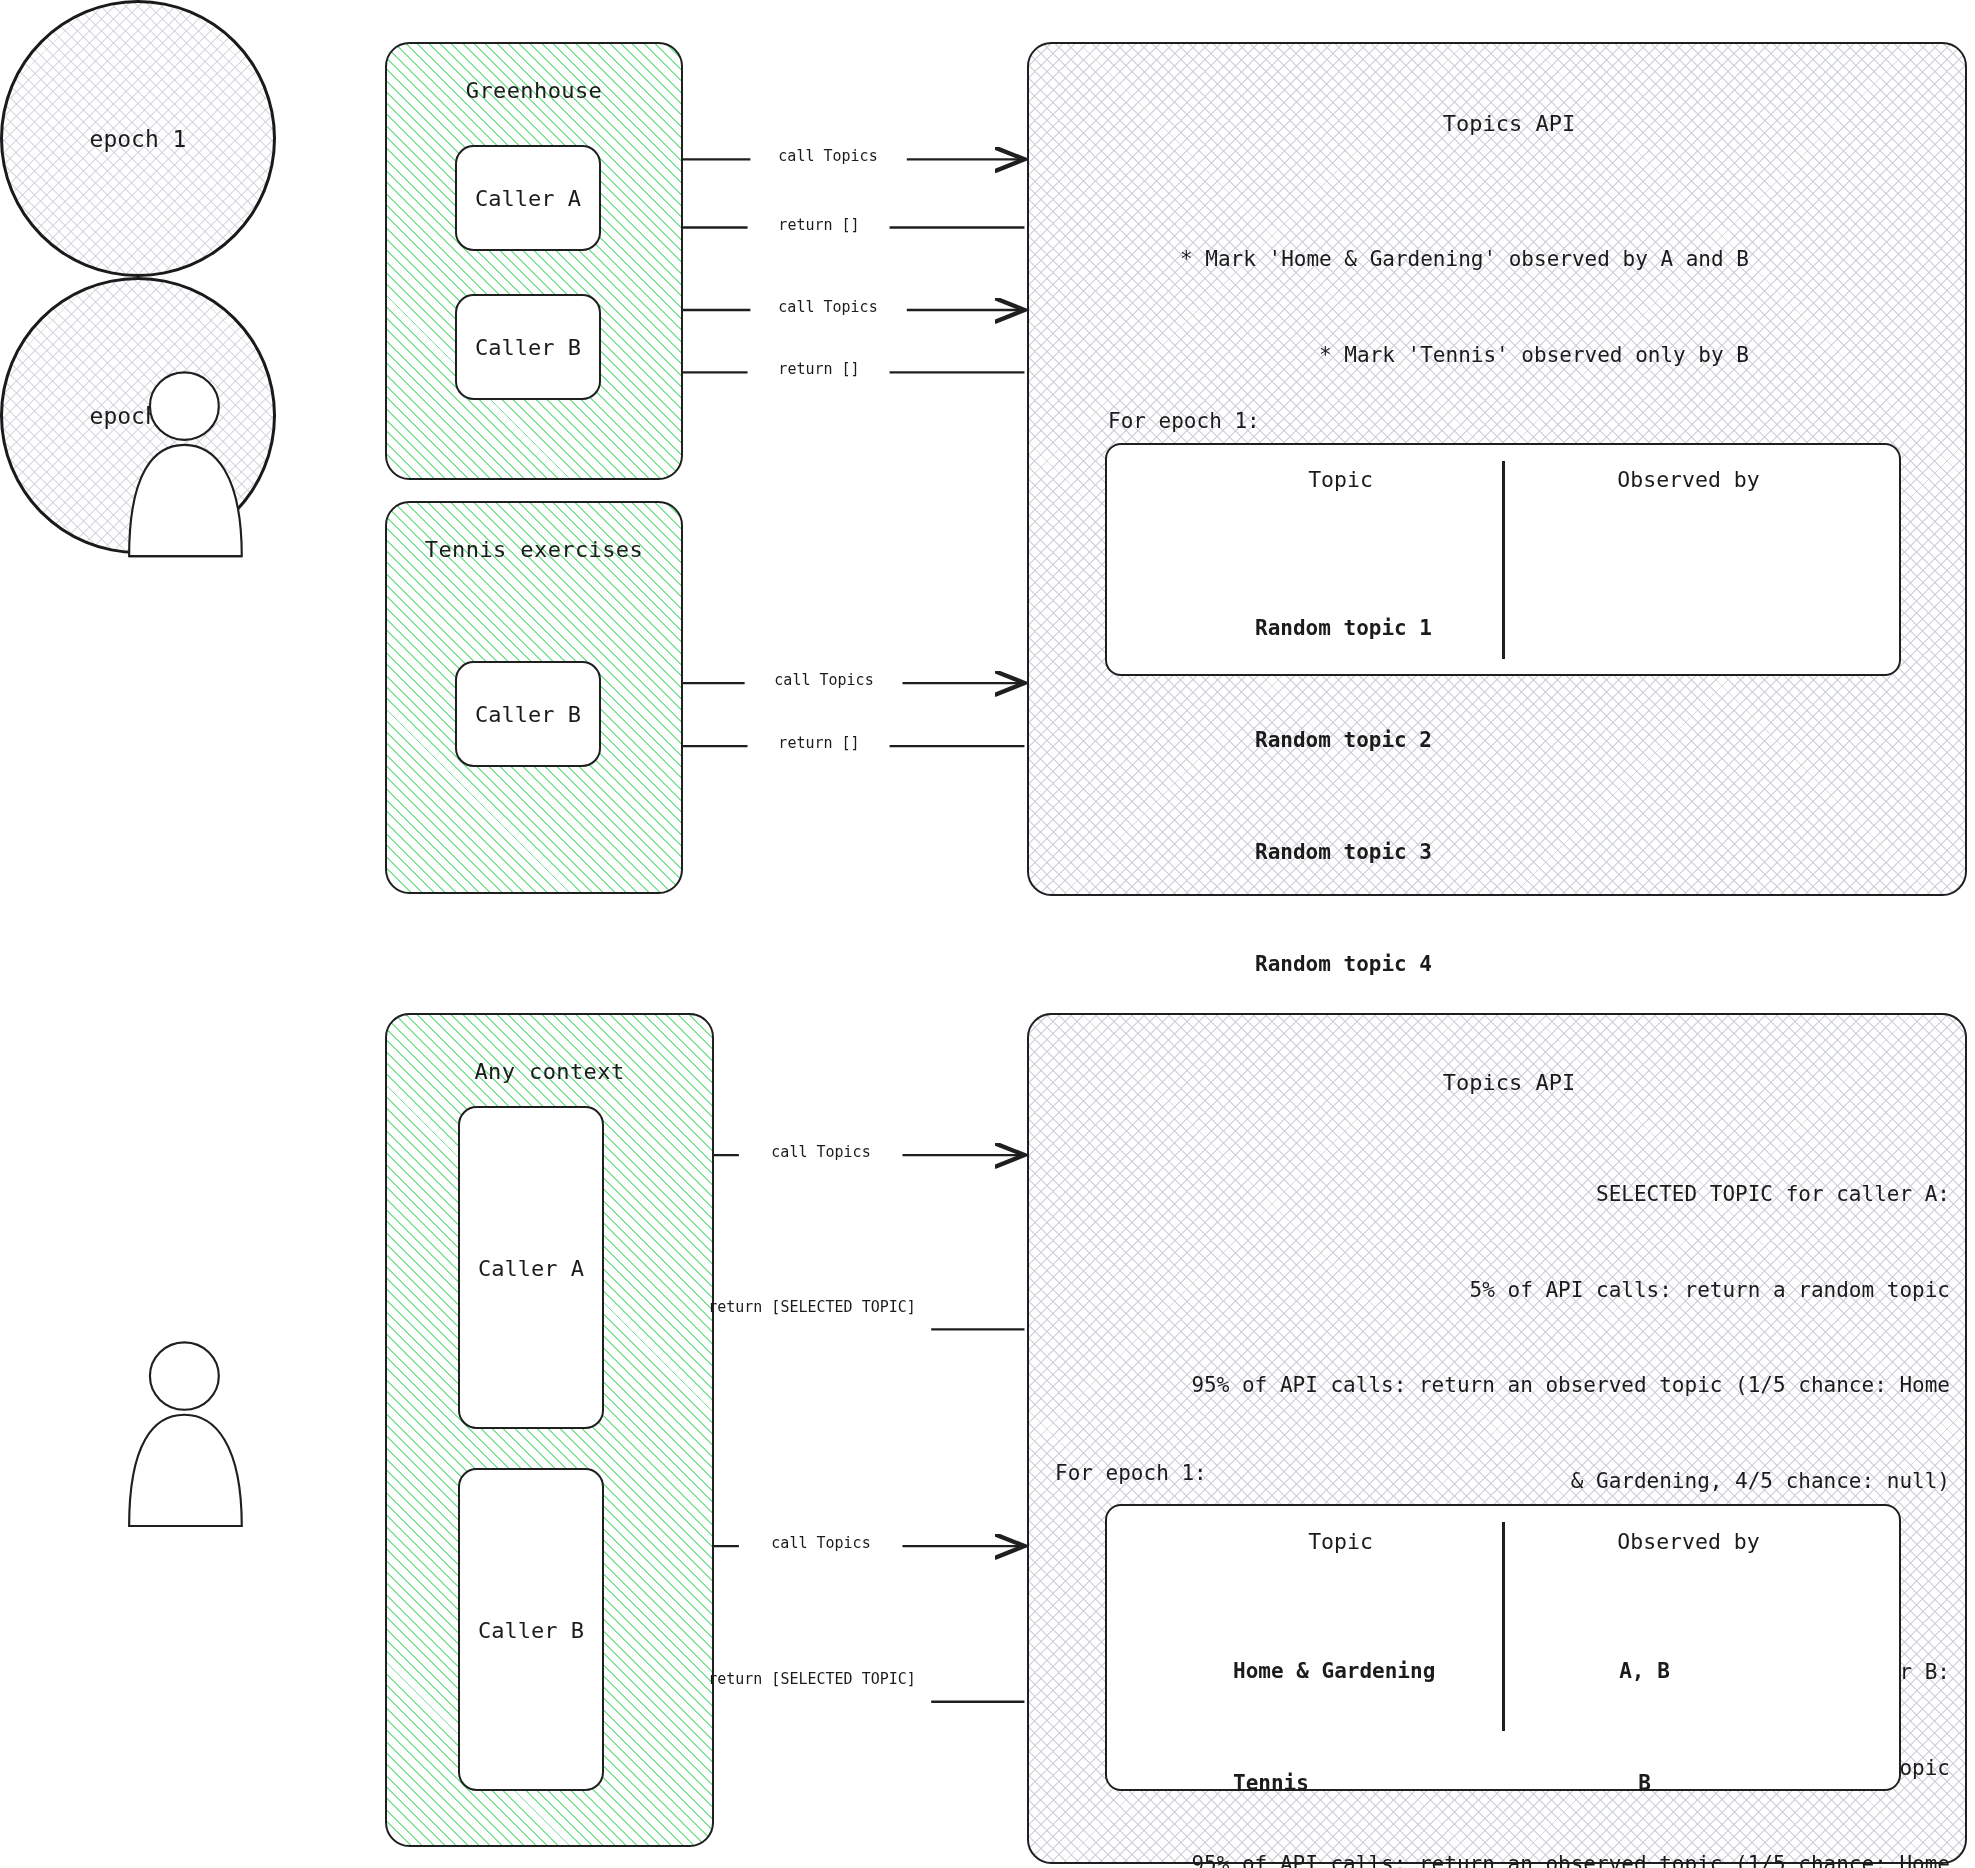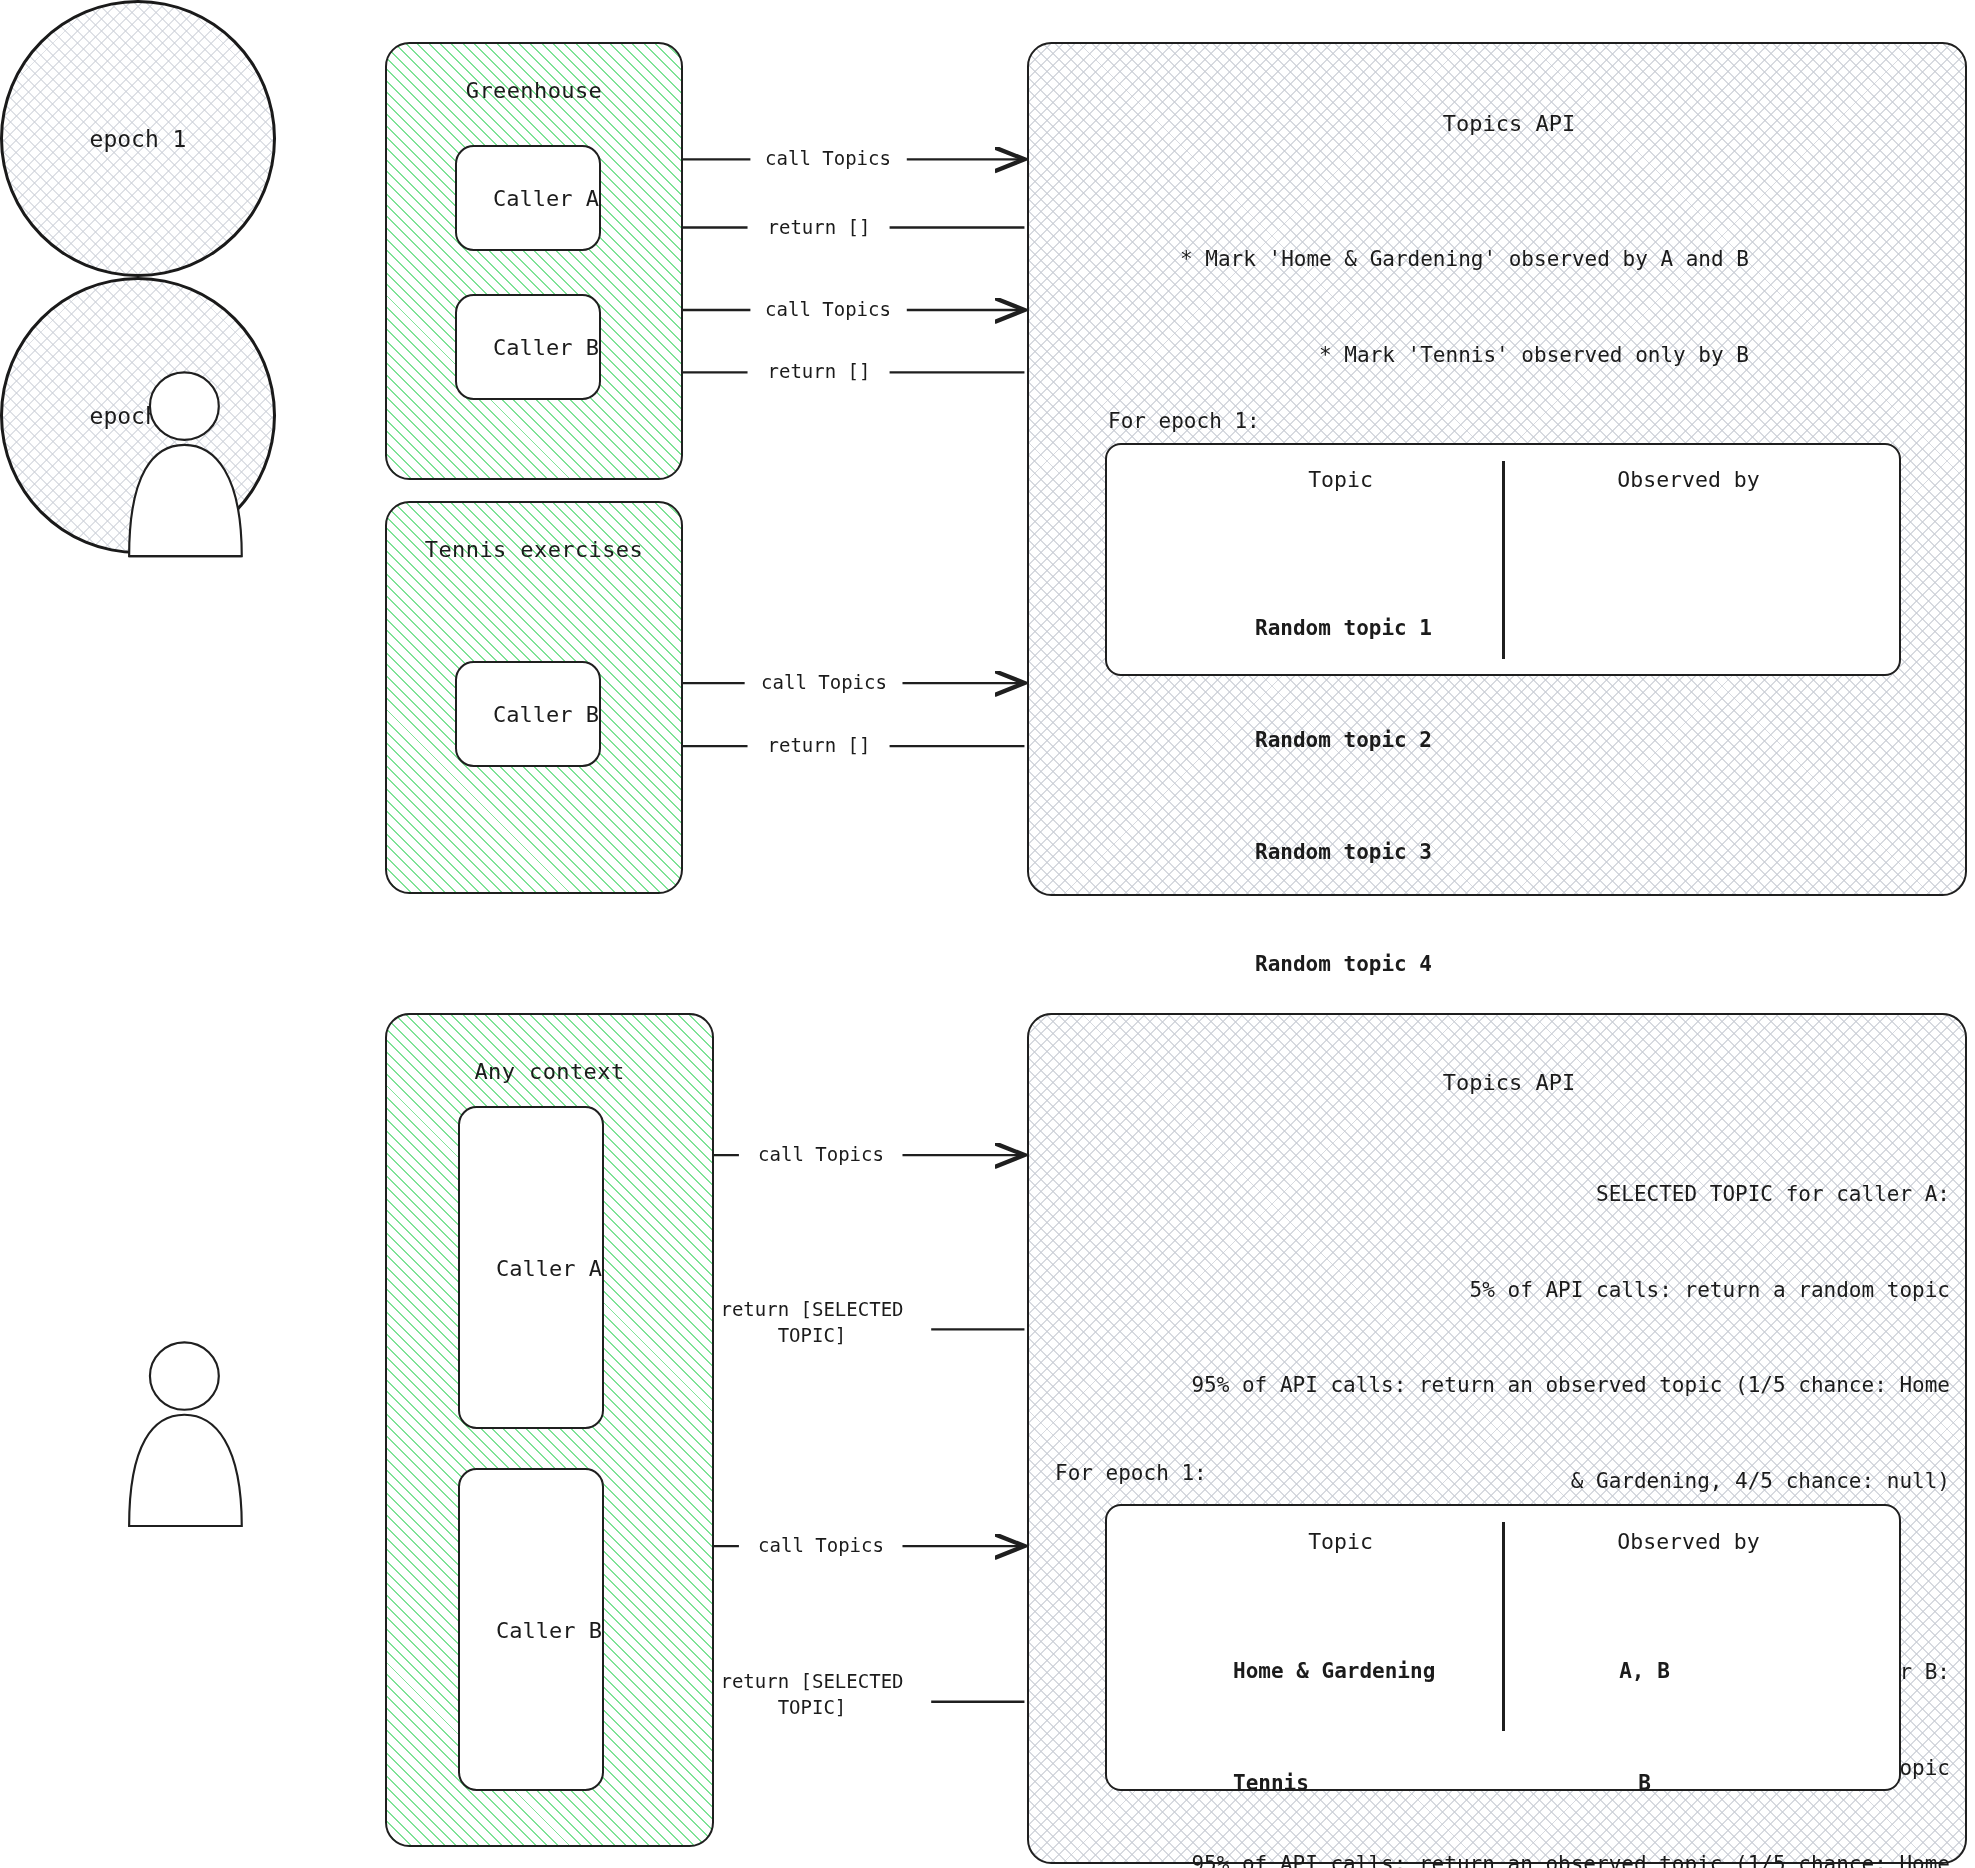--- a/index.html
+++ b/index.html
@@ -87,45 +87,45 @@
     left:0;
   }
 
   .t-title{font-size:22px;letter-spacing:0.4px;}
   .t-node{font-size:22px;}
   .t-epoch{font-size:23px;}
   .t-body{font-size:21px;line-height:1.52;text-align:right;}
 
   .node-label{
     position:absolute;
-    left:4px;right:0;
+    left:18px;right:0;
     top:50%;
     transform:translateY(-50%);
-    text-align:right;
+    text-align:left;
   }
 
   .api-title{
     position:absolute;left:0;right:0;
     text-align:center;
     font-size:22px;
     margin-left:24px;
   }
 
   .bullets{
     position:absolute;
     white-space:pre;
   }
 
   .edge-label{
     position:absolute;
     background:transparent;
     text-align:center;
     white-space:pre-line;
     line-height:1.35;
-    font-size:19px;
+    font-size:15px;
   }
 
   .svg-layer{
     position:absolute;top:0;left:0;
     width:1975px;height:1869px;
     pointer-events:none;
   }
 
   .table-col-head{
     position:absolute;

